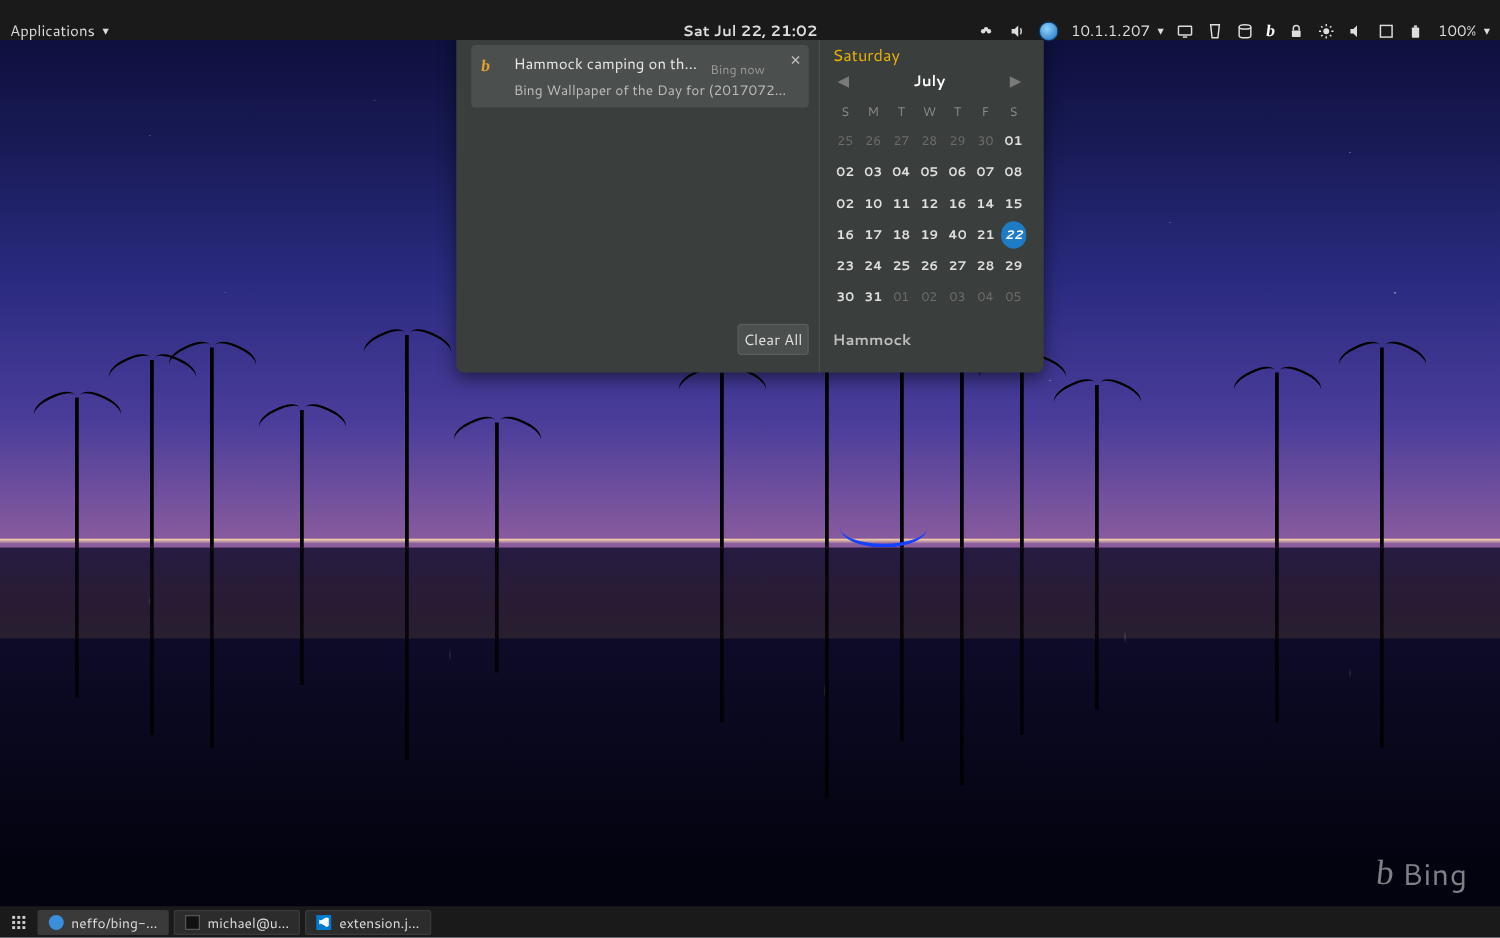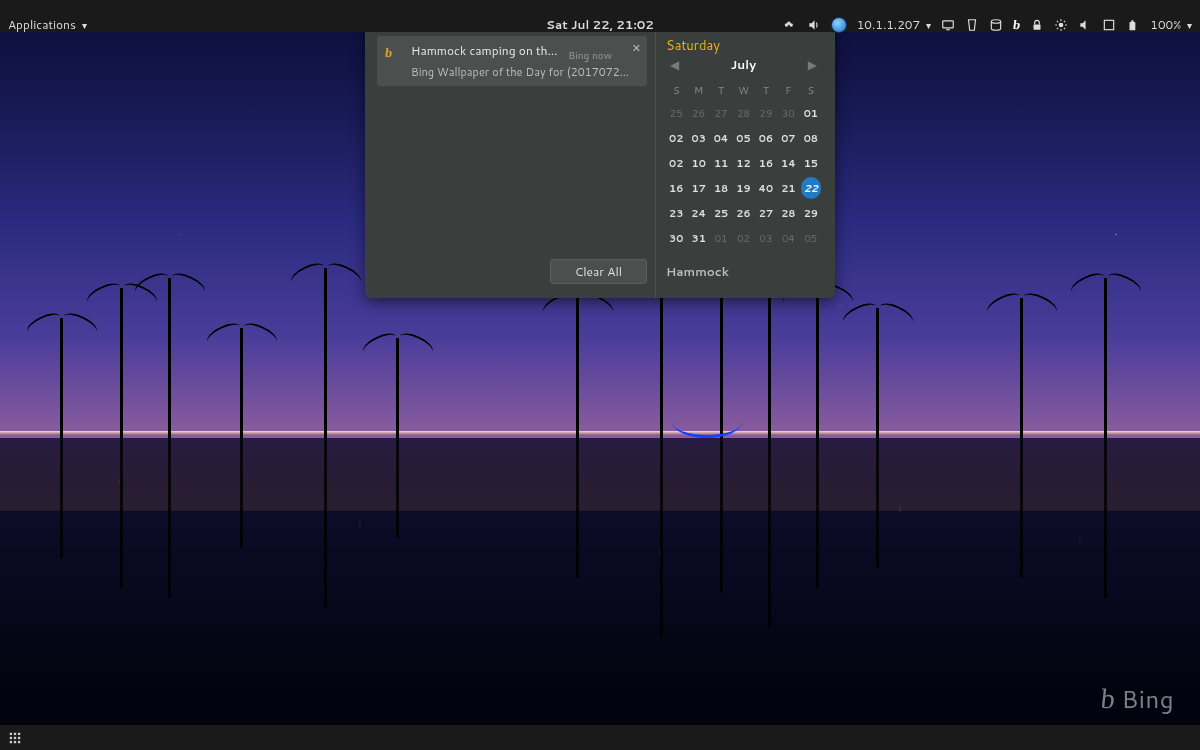--- a/index.html
+++ b/index.html
@@ -52,21 +52,21 @@
     display:flex; align-items:flex-start; gap:8px; position:relative;
   }
   .notif .nicon { flex:0 0 18px; padding-top:2px; }
   .notif .ntitle { font-size:12px; color:#e8e8e6; white-space:nowrap; overflow:hidden; text-overflow:ellipsis; max-width:150px; display:inline-block;}
   .notif .ntime { font-size:10px; color:#9a9a98; margin-left:4px;}
   .notif .nbody { font-size:11px; color:#bdbdbb; margin-top:1px; white-space:nowrap; overflow:hidden; text-overflow:ellipsis; max-width:220px;}
   .notif .nclose { position:absolute; right:6px; top:4px; color:#bdbdbb; cursor:pointer; font-size:11px;}
   .clear-all {
     align-self: flex-end; margin-top: auto;
     background: #4b4f4d; border:1px solid #5a5e5c; color:#e0e0de;
-    padding: 3px 24px; border-radius:3px; font-size:12px; cursor:pointer;
+    padding: 3px 4px; border-radius:3px; font-size:12px; cursor:pointer;
   }
 
   .cal-col .dow { color:#eab308; font-size:13px; }
   .cal-col .full-date { color:#fff; font-size:18px; font-weight:500; margin-top:2px; margin-bottom:14px;}
   .cal-nav { display:flex; align-items:center; justify-content:space-between; color:#b8b8b6; margin-bottom:6px;}
   .cal-nav .mname { color:#fff; font-weight:600; font-size:12px;}
   .cal-nav .arrow { color:#7a7a78; cursor:pointer; padding:2px 4px;}
   .cal-grid { display:grid; grid-template-columns: repeat(7, 1fr); gap:3px 2px; font-size:10px; }
   .cal-grid .hd { color:#8a8a88; text-align:center; padding:2px 0; }
   .cal-grid .d { text-align:center; padding:4px 0; color:#e0e0de; font-weight:600; border-radius:10px; cursor:pointer;}
@@ -382,13 +382,27 @@
           <rect x="17" y="3" width="4" height="4"></rect>
           <rect x="3" y="10" width="4" height="4"></rect>
           <rect x="10" y="10" width="4" height="4"></rect>
           <rect x="17" y="10" width="4" height="4"></rect>
           <rect x="3" y="17" width="4" height="4"></rect>
           <rect x="10" y="17" width="4" height="4"></rect>
           <rect x="17" y="17" width="4" height="4"></rect>
         </g>
       </svg>
   </div>
+  <div id="tasks" style="display: flex; gap: 4px;">
+      <div class="task active">
+        <div class="ticon dot-blue"></div>
+        <span>neffo/bing-…</span>
+      </div>
+      <div class="task">
+        <div class="ticon dot-term"></div>
+        <span>michael@u…</span>
+      </div>
+      <div class="task">
+        <div class="ticon dot-vs"></div>
+        <span>extension.j…</span>
+      </div>
+    </div>
 </div>
 
 </body></html>

